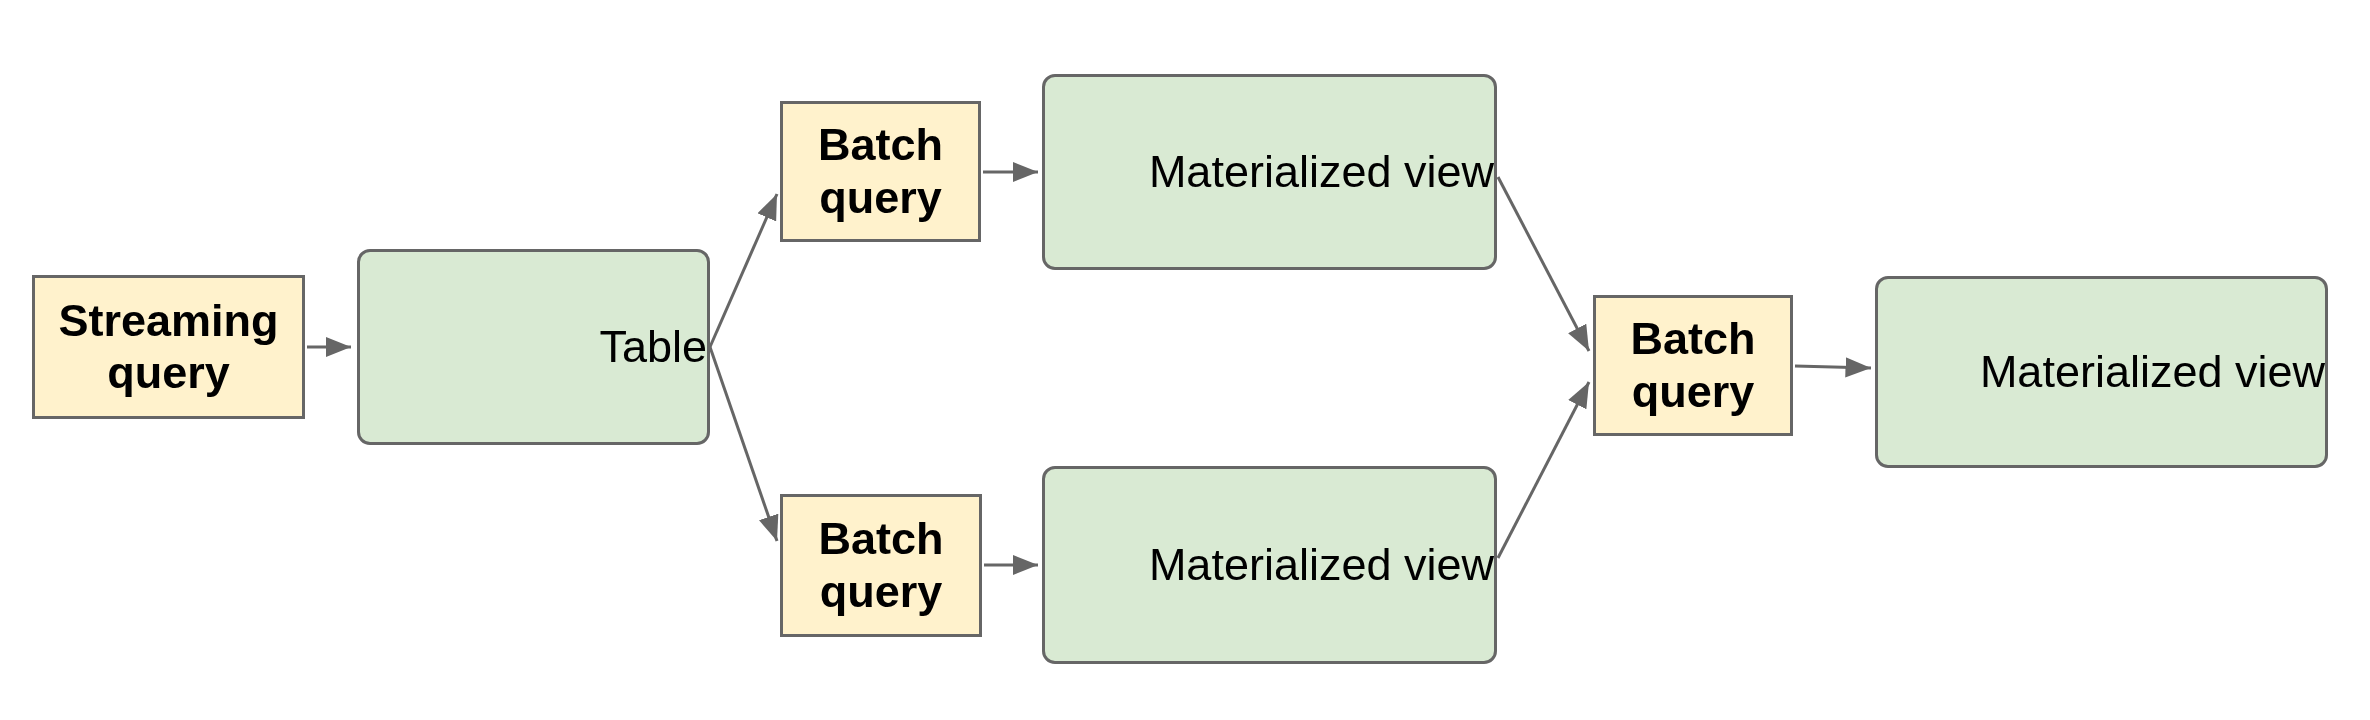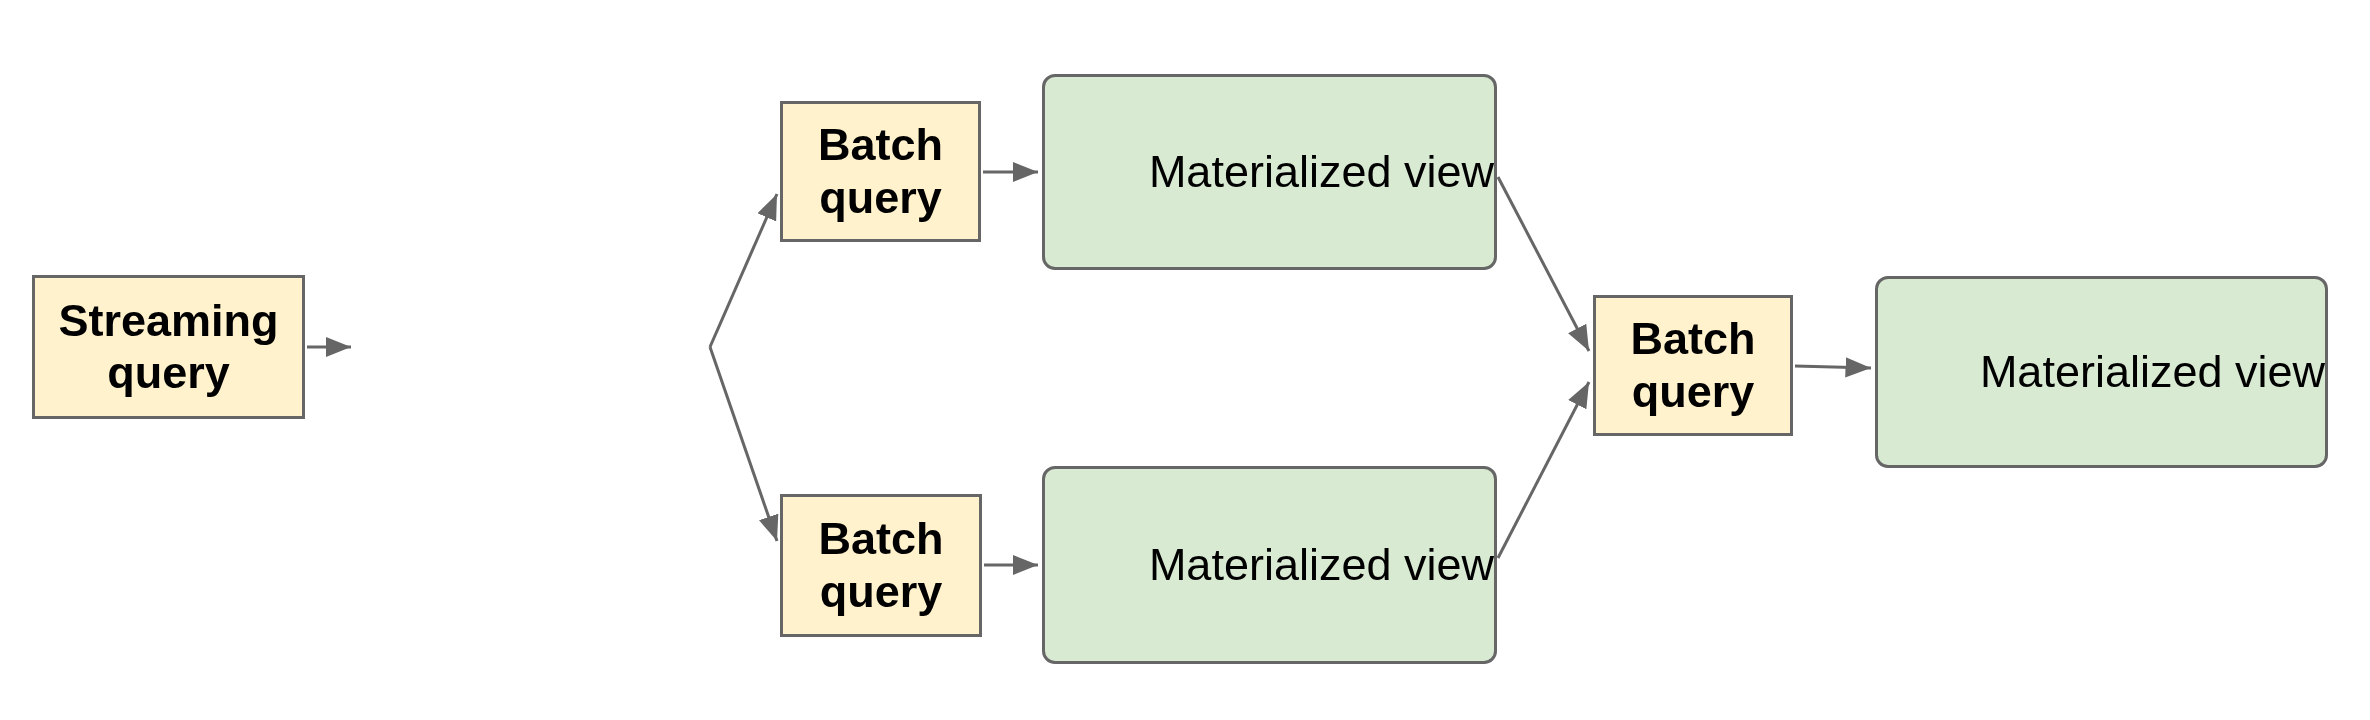--- a/index.html
+++ b/index.html
@@ -75,20 +75,23 @@
     <line x1="984" y1="565" x2="1038" y2="565" stroke="#666666" stroke-width="3" marker-end="url(#arrowhead)"></line>
     <line x1="1498" y1="177" x2="1589" y2="351" stroke="#666666" stroke-width="3" marker-end="url(#arrowhead)"></line>
     <line x1="1498" y1="558" x2="1589" y2="382" stroke="#666666" stroke-width="3" marker-end="url(#arrowhead)"></line>
     <line x1="1795" y1="366" x2="1871" y2="368" stroke="#666666" stroke-width="3" marker-end="url(#arrowhead)"></line>
   </svg>
 
   <div class="node query" id="node-streaming-query">
     <span>Streaming query</span>
   </div>
 
+  <div class="node entity" id="node-table">
+    <span>Table</span>
+  </div>
 
   <div class="node query" id="node-batch-query-top">
     <span>Batch query</span>
   </div>
 
   <div class="node entity" id="node-materialized-view-top">
     <span>Materialized view</span>
   </div>
 
   <div class="node query" id="node-batch-query-bottom">

